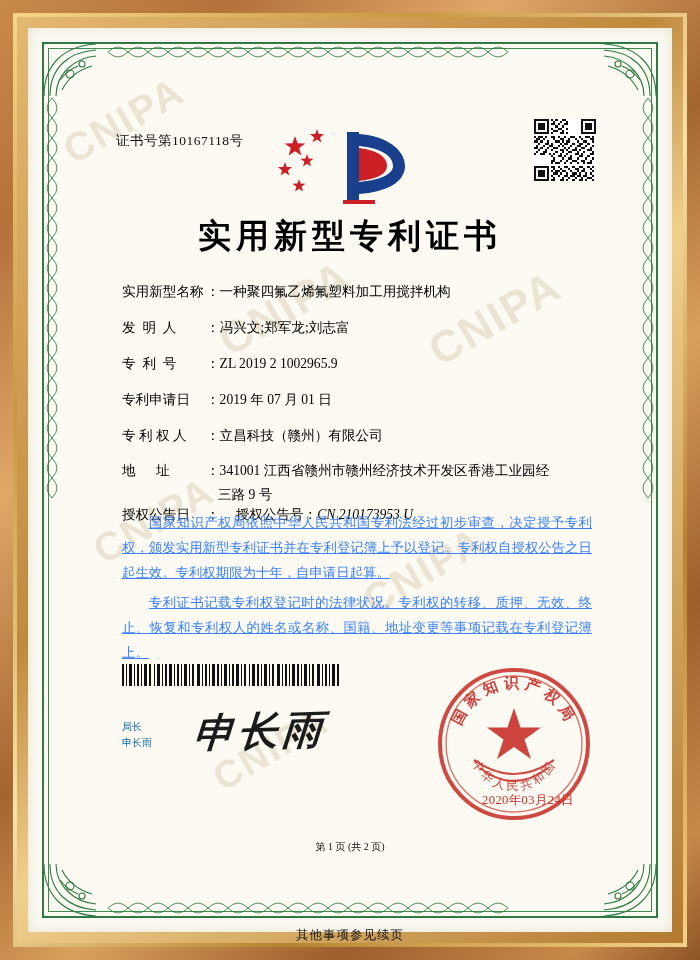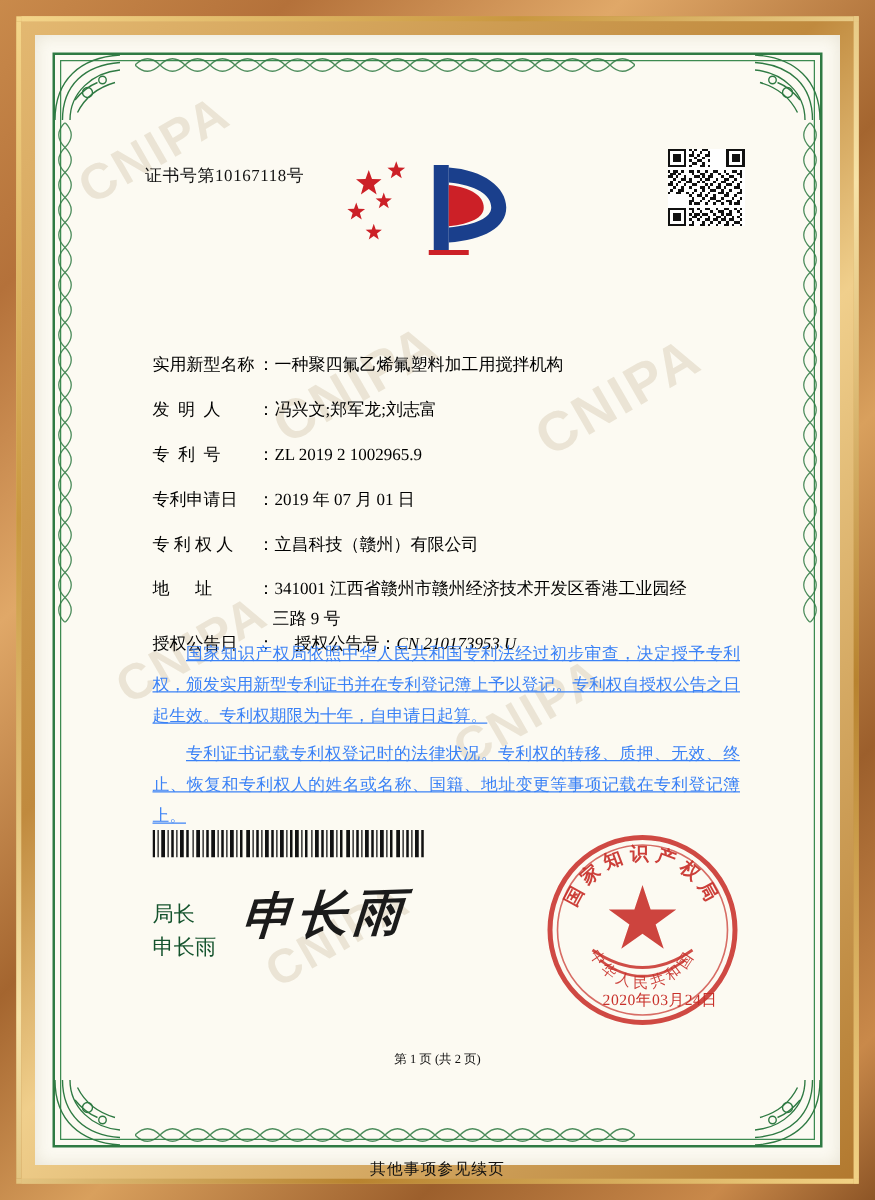--- a/index.html
+++ b/index.html
@@ -196,23 +196,23 @@
     left: 58px;
     top: 600px;
     height: 22px;
     width: 218px;
   }
 
   .signature-block {
     position: absolute;
     left: 58px;
     top: 655px;
-    font-size: 17px;
+    font-size: 10px;
     line-height: 1.55;
-    color: #14532d;
+    color: #0369a1;
   }
   .sign-script {
     position: absolute;
     left: 130px;
     top: 640px;
     font-size: 40px;
     font-family: "Liberation Serif", "DejaVu Serif", serif;
     color: #1b1b1b;
     letter-spacing: 4px;
     transform: skewX(-6deg) rotate(-2deg);
@@ -546,20 +546,21 @@
             <polygon points="52,30 53.6,34.6 58.5,34.7 54.6,37.7 56,42.5 52,39.7 48,42.5 49.4,37.7 45.5,34.7 50.4,34.6"></polygon>
             <polygon points="44,55 45.6,59.6 50.5,59.7 46.6,62.7 48,67.5 44,64.7 40,67.5 41.4,62.7 37.5,59.7 42.4,59.6"></polygon>
           </g>
           <path d="M92 8 L104 8 L104 80 L92 80 Z" fill="#1a3f8c"></path>
           <path d="M104 10 C132 12 150 26 150 42 C150 58 132 68 104 70 L104 58 C126 56 138 50 138 42 C138 32 126 24 104 22 Z" fill="#1a3f8c"></path>
           <path d="M104 24 C122 26 132 33 132 42 C132 50 122 55 104 57 Z" fill="#cc2027"></path>
           <path d="M88 76 L120 76 L120 80 L88 80 Z" fill="#cc2027"></path>
         </svg>
       </div>
 
+      <div class="doc-title">实用新型专利证书</div>
 
       <div class="fields">
         <div class="field-row">
           <span class="field-label">实用新型名称</span>
           <span class="field-sep">：</span>
           <span class="field-value">一种聚四氟乙烯氟塑料加工用搅拌机构</span>
         </div>
         <div class="field-row">
           <span class="field-label">发  明  人</span>
           <span class="field-sep">：</span>

